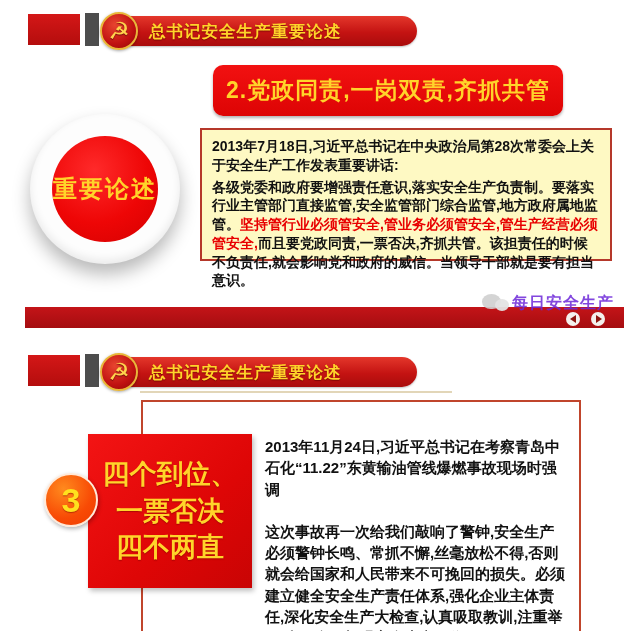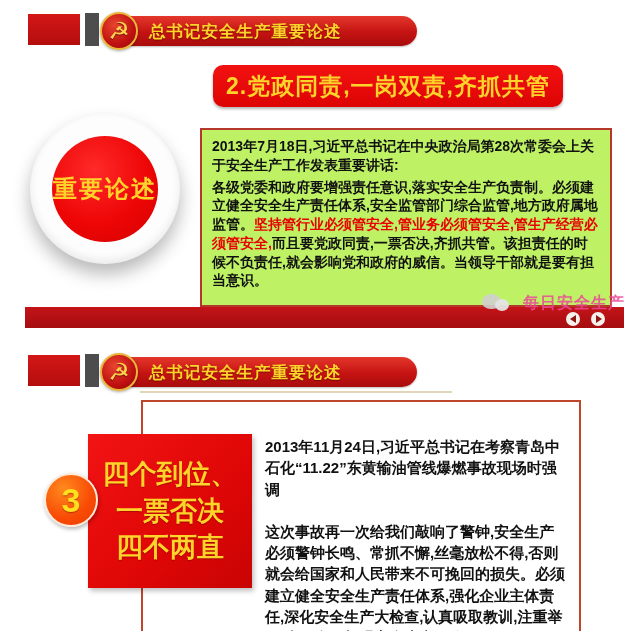--- a/index.html
+++ b/index.html
@@ -21,50 +21,50 @@
     text-shadow:0 1px 1px rgba(90,0,0,.6); white-space:nowrap; }
   .emblem { position:absolute; width:38px; height:38px; border-radius:50%;
     background:radial-gradient(circle at 38% 32%,#e8452f 0%,#c01111 60%,#8f0606 100%);
     border:2px solid #e8b63a; display:flex; align-items:center; justify-content:center;
     box-shadow:0 1px 3px rgba(0,0,0,.35); }
   .emblem span { color:#ffd34d; font-size:24px; line-height:1;
     text-shadow:0 1px 1px rgba(80,0,0,.7); }
   .hdr-underline { position:absolute; height:2px; background:#d8c8a0; opacity:.75; }
 
   
-  .title-box { position:absolute; left:213px; top:65px; width:350px; height:42px;
+  .title-box { position:absolute; left:213px; top:65px; width:350px; height:51px;
     background:linear-gradient(180deg,#f21111,#dd0404);
     border-radius:10px; box-shadow:0 2px 3px rgba(0,0,0,.3);
     display:flex; align-items:center; justify-content:center; }
   .title-box span { color:#ffd42a; font-weight:bold; font-size:23px;
     letter-spacing:1px; white-space:nowrap; }
 
   .badge-outer { position:absolute; left:30px; top:114px; width:150px; height:150px;
     border-radius:50%; background:#fdfdfd;
     box-shadow:0 10px 18px rgba(0,0,0,.28), inset 0 -4px 8px rgba(0,0,0,.08); }
   .badge-inner { position:absolute; left:52px; top:136px; width:106px; height:106px;
     border-radius:50%;
     background:radial-gradient(circle at 40% 32%,#ff2a2a 0%,#ee0606 55%,#d40000 100%);
     display:flex; flex-direction:row; align-items:center; justify-content:center; }
   .badge-inner div { color:#ffd42a; font-weight:bold; font-size:24px;
     line-height:1.25; letter-spacing:2px; }
 
-  .quote1 { position:absolute; left:200px; top:128px; width:412px; height:179px;
-    background:#bef264; border:2px solid #b5382a; padding:7px 9px 6px 10px; }
+  .quote1 { position:absolute; left:200px; top:128px; width:412px; height:133px;
+    background:#fef9c3; border:2px solid #b5382a; padding:7px 9px 6px 10px; }
   .quote-intro { font-size:14px; font-weight:bold; color:#111;
     line-height:1.34; letter-spacing:0; }
   .quote-body { margin-top:3px; font-size:14px; font-weight:bold; color:#111;
     line-height:1.34; }
   .red-em { color:#e80000; }
 
   
   .divider-bar { position:absolute; left:25px; top:307px; width:599px; height:21px;
     background:linear-gradient(180deg,#c41418,#a50d10); }
-  .watermark { position:absolute; left:523px; top:293px; font-size:16px;
-    font-weight:bold; color:#ec4899; opacity:.85; letter-spacing:1px; white-space:nowrap; }
+  .watermark { position:absolute; left:512px; top:293px; font-size:16px;
+    font-weight:bold; color:#6d28d9; opacity:.85; letter-spacing:1px; white-space:nowrap; }
   .wm-icon { position:absolute; left:482px; top:294px; width:30px; height:20px; }
   .wm-b1 { position:absolute; left:0; top:0; width:19px; height:15px;
     border-radius:50% 50% 46% 46%; background:#cfcfcf; opacity:.9; }
   .wm-b2 { position:absolute; left:13px; top:5px; width:14px; height:12px;
     border-radius:50%; background:#e4e4e4; opacity:.95; }
   .nav-circle { position:absolute; width:14px; height:14px; border-radius:50%;
     background:#f4f0ec; display:flex; align-items:center; justify-content:center;
     cursor:pointer; }
   .nav-circle .tri { width:0; height:0; border-top:4px solid transparent;
     border-bottom:4px solid transparent; }
@@ -112,21 +112,21 @@
   </div>
 
   <div class="badge-outer"></div>
   <div class="badge-inner">
     <div>重要</div>
     <div>论述</div>
   </div>
 
   <div class="quote1">
     <div class="quote-intro">2013年7月18日,习近平总书记在中央政治局第28次常委会上关于安全生产工作发表重要讲话:</div>
-    <div class="quote-body"><span>各级党委和政府要增强责任意识,落实安全生产负责制。必须建立健全安全生产责任体系,安全监管部门综合监管,地方政府属地监管。</span><span class="red-em">坚持管行业必须管安全,管业务必须管安全,管生产经营必须管安全,</span><span>而且要党政同责,一票否决,齐抓共管。该担责任的时候不负责任,就会影响党和政府的威信。当领导干部就是要有担当意识。</span></div>
+    <div class="quote-body"><span>各级党委和政府要增强责任意识,落实安全生产负责制。要落实行业主管部门直接监管,安全监管部门综合监管,地方政府属地监管。</span><span class="red-em">坚持管行业必须管安全,管业务必须管安全,管生产经营必须管安全,</span><span>而且要党政同责,一票否决,齐抓共管。该担责任的时候不负责任,就会影响党和政府的威信。当领导干部就是要有担当意识。</span></div>
   </div>
 
   <div class="divider-bar"></div>
   <div class="wm-icon">
     <div class="wm-b1"></div>
     <div class="wm-b2"></div>
   </div>
   <div class="watermark">每日安全生产</div>
   <div class="nav-circle" style="left:566px; top:312px;">
     <div class="tri tri-left"></div>

